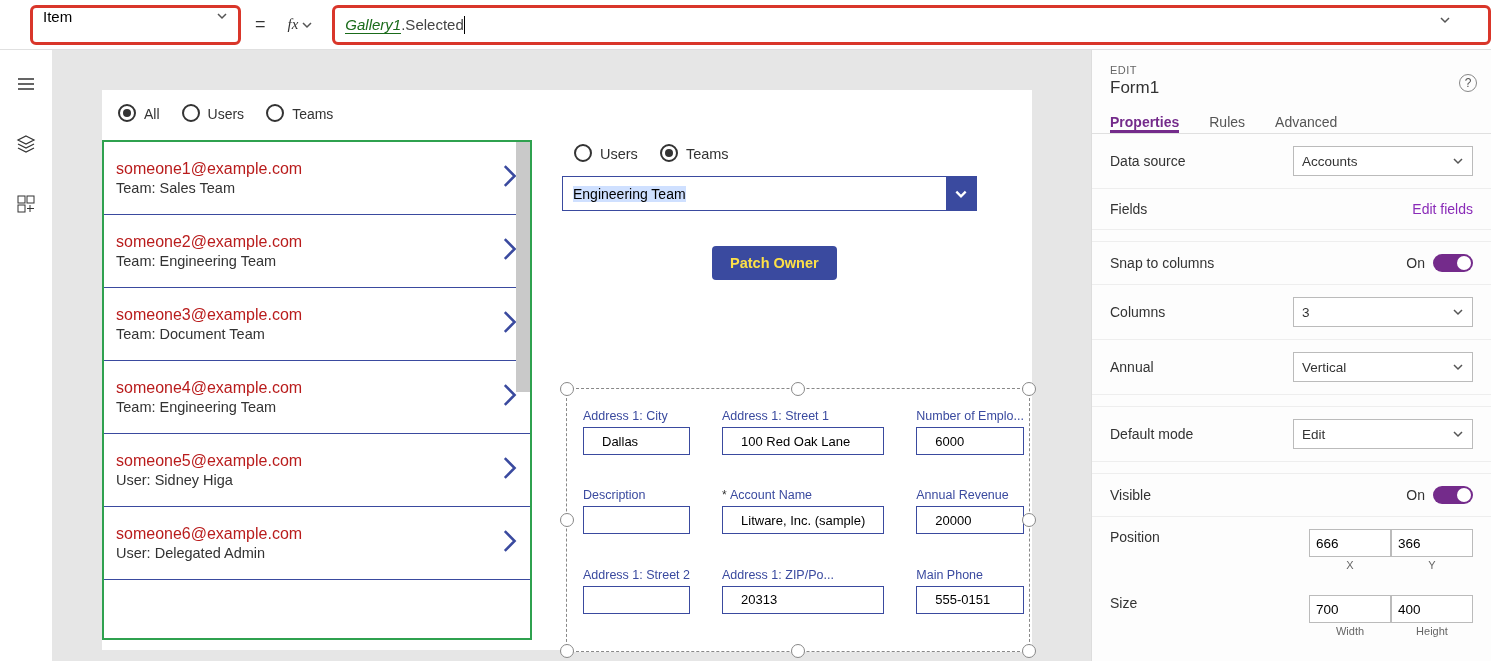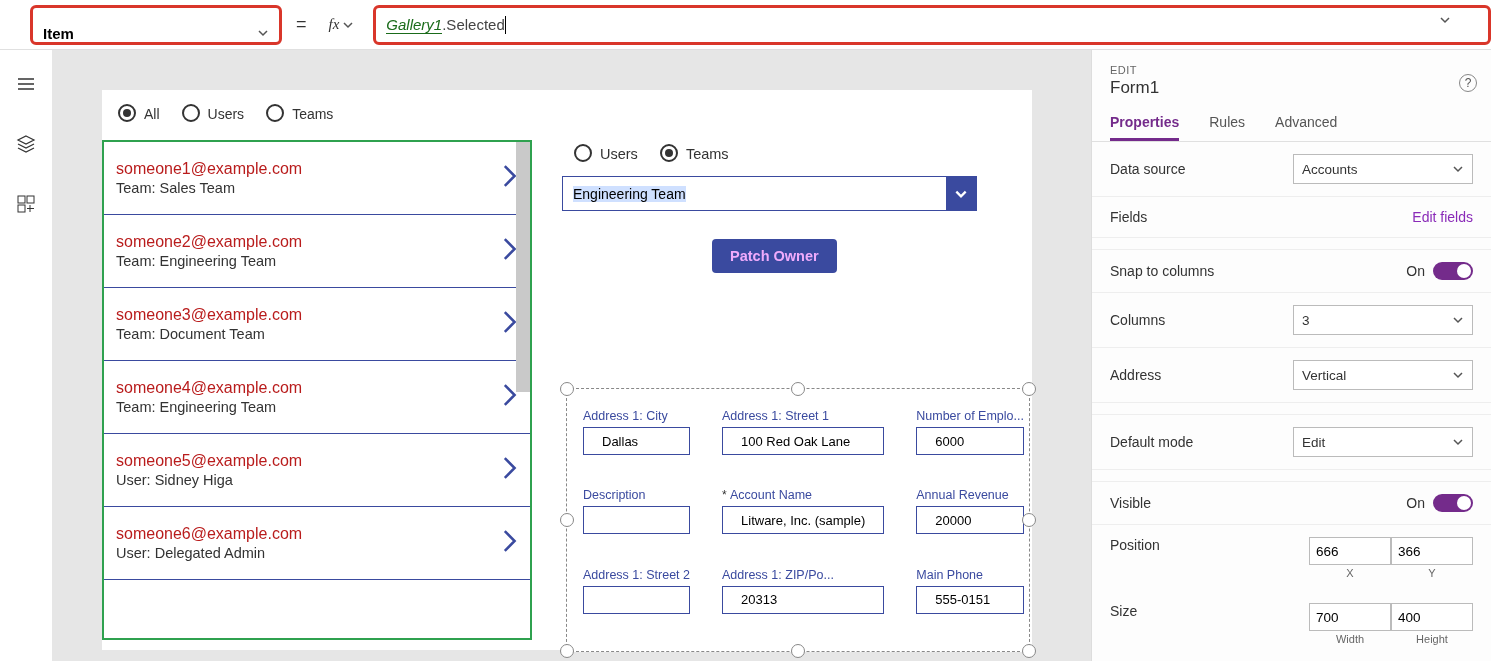--- a/index.html
+++ b/index.html
@@ -1,20 +1,20 @@
 <!DOCTYPE html>
 <html><head>
 <meta charset="utf-8">
 <style>
 * { box-sizing: border-box; margin: 0; padding: 0; font-family: "Segoe UI", Arial, sans-serif; }
 body { background: #fff; width: 1491px; height: 661px; overflow: hidden; position: relative; }
 
 
 .formula-bar { display: flex; align-items: center; height: 50px; border-bottom: 1px solid #e0e0e0; padding: 4px 0 4px 30px; gap: 8px; }
-.prop-dropdown { width: 252px; height: 40px; border: 3px solid #d9362a; border-radius: 6px; display: flex; align-items: flex-end; justify-content: space-between; padding: 0 10px; font-size: 15px; background: #fff; font-weight: bold; }
+.prop-dropdown { width: 211px; height: 40px; border: 3px solid #d9362a; border-radius: 6px; display: flex; align-items: flex-start; justify-content: space-between; padding: 0 10px; font-size: 15px; background: #fff; }
 .equals { font-size: 18px; padding: 0 6px; color: #333; }
 .fx-box { display: flex; align-items: center; gap: 4px; padding: 0 8px; font-size: 15px; color: #333; }
 .fx-box .fx { font-style: italic; font-family: Georgia, serif; }
 .formula-input { flex: 1; height: 40px; border: 3px solid #d9362a; border-radius: 6px; margin-left: 4px; display: flex; align-items: center; padding: 0 10px; font-family: Consolas, monospace; font-size: 15px; position: relative; }
 .formula-input .ref { color: #1a6b1a; background: #fff; border-bottom: 1px solid #1a6b1a; font-style: italic; }
 .formula-input .sel { color: #444; }
 .formula-input .caret { width: 1px; height: 18px; background: #000; display: inline-block; }
 .formula-expand { position: absolute; right: 40px; top: 12px; color: #555; }
 
 
@@ -39,42 +39,42 @@
 .chev { color: #3a4a9f; }
 .gallery-scroll { position: absolute; right: 0; top: 0; width: 14px; height: 250px; background: #c9c9c9; }
 
 
 .right-col { position: absolute; left: 460px; top: 50px; width: 465px; }
 .right-radio { display: flex; align-items: center; gap: 22px; font-size: 14.5px; color: #333; padding: 4px 0 14px 12px; }
 .team-dropdown { width: 415px; height: 35px; border: 1px solid #3a4a9f; display: flex; align-items: stretch; margin-bottom: 28px; }
 .team-dropdown .val { flex: 1; display: flex; align-items: center; padding: 0 10px; font-size: 14px; }
 .team-dropdown .val span { background: #cfe0ff; }
 .team-dropdown .arrow { width: 30px; background: #3a4a9f; display: flex; align-items: center; justify-content: center; color: #fff; }
-.patch-btn { display: inline-block; background: #3a4a9f; color: #f0abfc; border-radius: 4px; padding: 9px 18px; font-size: 14.5px; font-weight: 600; margin-left: 150px; }
+.patch-btn { display: inline-block; background: #3a4a9f; color: #fde047; border-radius: 4px; padding: 9px 18px; font-size: 14.5px; font-weight: 600; margin-left: 150px; margin-top: 7px; }
 
 
 .form-wrap { position: absolute; left: 456px; top: 290px; width: 480px; height: 280px; }
 .form-border { position: absolute; inset: 8px; border: 1px dashed #888; background: #fff; }
 .handle { position: absolute; width: 14px; height: 14px; background: #fff; border: 1px solid #888; border-radius: 50%; }
 .h-tl { left: 2px; top: 2px; } .h-tr { right: 2px; top: 2px; } .h-bl { left: 2px; bottom: 2px; } .h-br { right: 2px; bottom: 2px; }
 .h-tm { left: 50%; top: 2px; transform: translateX(-50%); } .h-bm { left: 50%; bottom: 2px; transform: translateX(-50%); }
 .h-ml { left: 2px; top: 50%; transform: translateY(-50%); } .h-mr { right: 2px; top: 50%; transform: translateY(-50%); }
 .form-grid { position: absolute; inset: 20px 16px; display: grid; grid-template-columns: 1fr 1fr 1fr; gap: 16px 32px; }
 .fld .lbl { font-size: 12.5px; color: #3a4a9f; margin-bottom: 4px; white-space: nowrap; overflow: hidden; text-overflow: ellipsis; }
 .fld .inp { height: 28px; border: 1.5px solid #3a4a9f; padding: 0 18px; font-size: 13px; display: flex; align-items: center; overflow: hidden; white-space: nowrap; }
 .required::before { content: "* "; color: #333; font-size: 12px; }
 
 
 .props-panel { position: absolute; right: 0; top: 0; width: 400px; height: 611px; background: #fdfdfd; border-left: 1px solid #ddd; font-size: 14px; color: #333; }
 .props-head { padding: 14px 18px 4px; }
 .props-head .edit { font-size: 11px; color: #666; letter-spacing: 0.5px; text-transform: uppercase; }
 .props-head .name { font-size: 17px; margin-top: 2px; }
 .help-icon { position: absolute; right: 14px; top: 24px; width: 18px; height: 18px; border: 1px solid #888; border-radius: 50%; display: flex; align-items: center; justify-content: center; font-size: 12px; color: #555; }
 .tabs { display: flex; gap: 30px; padding: 12px 18px 0; border-bottom: 1px solid #e0e0e0; }
-.tab { padding-bottom: 8px; color: #555; }
+.tab { padding-bottom: 0; color: #555; }
 .tab.active { color: #742b8b; border-bottom: 3px solid #742b8b; font-weight: 600; }
 .prop-row { display: flex; align-items: center; justify-content: space-between; padding: 12px 18px; border-bottom: 1px solid #eee; }
 .prop-label { color: #333; }
 .prop-ctrl { display: flex; align-items: center; gap: 8px; }
 .dropdown-ctrl { width: 180px; height: 30px; border: 1px solid #bbb; display: flex; align-items: center; justify-content: space-between; padding: 0 8px; font-size: 13.5px; background: #fff; }
 .link-purple { color: #8a2bb8; font-size: 14px; }
 .toggle { width: 40px; height: 18px; background: #742b8b; border-radius: 10px; position: relative; }
 .toggle::after { content: ""; position: absolute; right: 2px; top: 2px; width: 14px; height: 14px; background: #fff; border-radius: 50%; }
 .num-pair { display: flex; gap: 0; }
 .num-box { width: 82px; }
@@ -319,21 +319,21 @@
     <div class="prop-row">
       <span class="prop-label">Columns</span>
       <div class="dropdown-ctrl">
         <span>3</span>
         <svg width="12" height="12" viewBox="0 0 12 12">
             <path d="M2 4l4 4 4-4" stroke="#555" stroke-width="1.5" fill="none"></path>
           </svg>
       </div>
     </div>
     <div class="prop-row">
-      <span class="prop-label">Address</span>
+      <span class="prop-label">Annual</span>
       <div class="dropdown-ctrl">
         <span>Vertical</span>
         <svg width="12" height="12" viewBox="0 0 12 12">
             <path d="M2 4l4 4 4-4" stroke="#555" stroke-width="1.5" fill="none"></path>
           </svg>
       </div>
     </div>
     <div class="sep"></div>
     <div class="prop-row">
       <span class="prop-label">Default mode</span>

